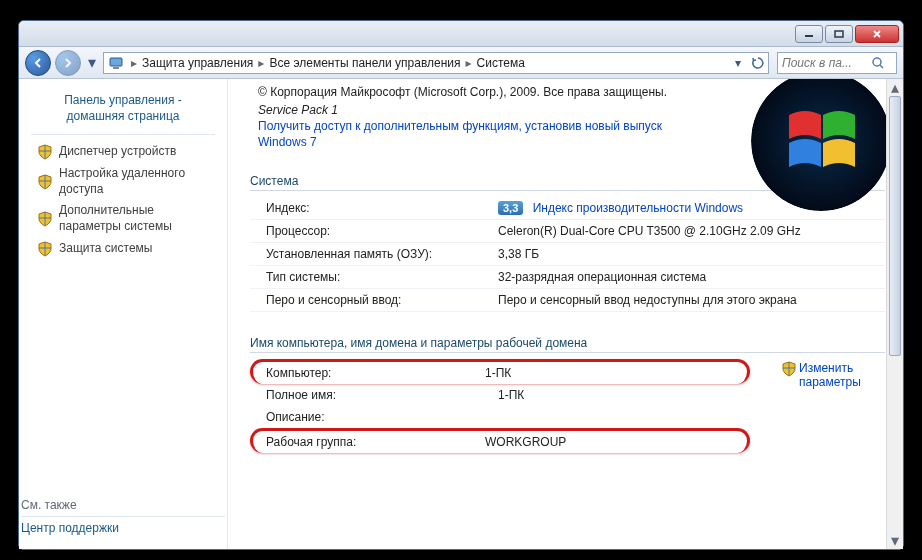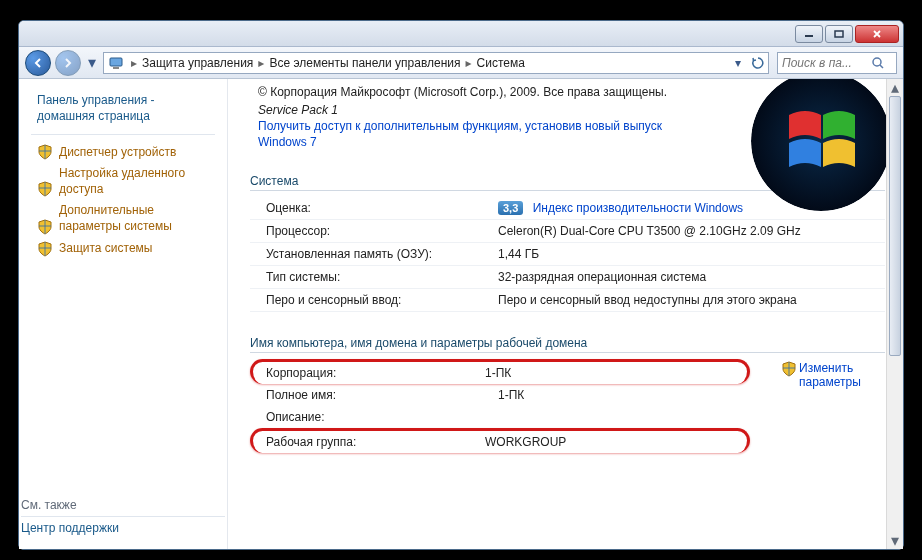--- a/index.html
+++ b/index.html
@@ -24,23 +24,23 @@
 .bc-chev { color: #666; padding: 0 3px; cursor:pointer; }
 .addr-tools { margin-left: auto; display: flex; align-items:center; }
 .addr-tool { width: 20px; height: 20px; display:flex; align-items:center; justify-content:center; cursor:pointer; color:#3a5a8a; }
 .searchbox { width: 120px; height: 22px; border: 1px solid #96a8c0; background: #fff; display: flex; align-items: center; margin-left: 4px; }
 .searchbox input { border: none; width: 90px; font-size: 12px; color: #888; font-style: italic; padding-left: 4px; outline: none; }
 .searchbox .sicon { width: 20px; display:flex; align-items:center; justify-content:center; color:#5a7aaa; }
 
 
 .body { display: flex; height: calc(100% - 58px); }
 .sidebar { width: 208px; background: #fff; padding: 10px 0; font-size: 12px; overflow:hidden; }
-.side-head { color: #1a5a8a; padding: 4px 18px 4px 18px; line-height: 1.3; }
+.side-head { color: #1a5a8a; padding: 4px 18px 4px 18px; line-height: 1.3; text-align: center; }
 .side-sep { height: 1px; background: #e0e6ee; margin: 6px 12px; }
-.side-item { display: flex; align-items: flex-end; padding: 3px 8px 3px 18px; cursor: pointer; color: #a16207; line-height: 1.3; }
+.side-item { display: flex; align-items: center; padding: 3px 8px 3px 18px; cursor: pointer; color: #404040; line-height: 1.3; }
 .shield { width: 16px; height: 16px; margin-right: 6px; flex-shrink:0; }
 .side-footer { position: absolute; bottom: 8px; left: 0; width: 208px; padding: 6px 2px; color: #606a78; }
 .side-footer .ft { color:#1a5a8a; cursor:pointer; }
 
 .content { flex: 1; padding: 6px 18px 22px 22px; font-size: 12px; color: #222; position: relative; overflow: hidden; border-left:1px solid #e4e8ee; }
 .copyright { margin-left: 8px; }
 .sp { margin: 4px 0 2px 8px; font-style: italic; }
 .link { color: #0044cc; cursor: pointer; }
 .updlink { display: block; max-width: 420px; margin-left: 8px; line-height: 1.3; }
 
@@ -190,33 +190,33 @@
         </svg>
       </div>
 
       <div class="copyright">© Корпорация Майкрософт (Microsoft Corp.), 2009. Все права защищены.</div>
       <div class="sp">Service Pack 1</div>
       <a class="link updlink">Получить доступ к дополнительным функциям, установив новый выпуск Windows 7</a>
 
       <div class="section-hd">Система</div>
 
       <div class="proprow">
-        <div class="plabel">Оценка:</div>
+        <div class="plabel">Индекс:</div>
         <div class="pvalue">
           <span class="wei-badge">3,3</span>
           <span class="link">Индекс производительности Windows</span>
         </div>
       </div>
       <div class="proprow">
         <div class="plabel">Процессор:</div>
         <div class="pvalue">Celeron(R) Dual-Core CPU       T3500  @ 2.10GHz   2.09 GHz</div>
       </div>
       <div class="proprow">
         <div class="plabel">Установленная память (ОЗУ):</div>
-        <div class="pvalue">1,44 ГБ</div>
+        <div class="pvalue">3,38 ГБ</div>
       </div>
       <div class="proprow">
         <div class="plabel">Тип системы:</div>
         <div class="pvalue">32-разрядная операционная система</div>
       </div>
       <div class="proprow">
         <div class="plabel">Перо и сенсорный ввод:</div>
         <div class="pvalue">Перо и сенсорный ввод недоступны для этого экрана</div>
       </div>
 
@@ -225,21 +225,21 @@
       <div style="position:relative">
         <div class="change-link" style="top:2px;">
           <span class="shield"><svg viewBox="0 0 16 16">
                 <path d="M8 1 L14 3 V8 C14 12 8 15 8 15 C8 15 2 12 2 8 V3 Z" fill="#f0c030" stroke="#a07010"></path>
                 <path d="M8 1 L8 15 M2 7 L14 7" stroke="#2a6ab0" stroke-width="0.8"></path>
               </svg></span>
           <span class="link" style="max-width:80px; display:inline-block">Изменить параметры</span>
         </div>
 
         <div class="proprow noborder highlight" style="width:500px">
-          <div class="plabel" style="width:177px">Корпорация:</div>
+          <div class="plabel" style="width:177px">Компьютер:</div>
           <div class="pvalue">1-ПК</div>
         </div>
         <div class="proprow noborder">
           <div class="plabel">Полное имя:</div>
           <div class="pvalue">1-ПК</div>
         </div>
         <div class="proprow noborder">
           <div class="plabel">Описание:</div>
           <div class="pvalue"></div>
         </div>

